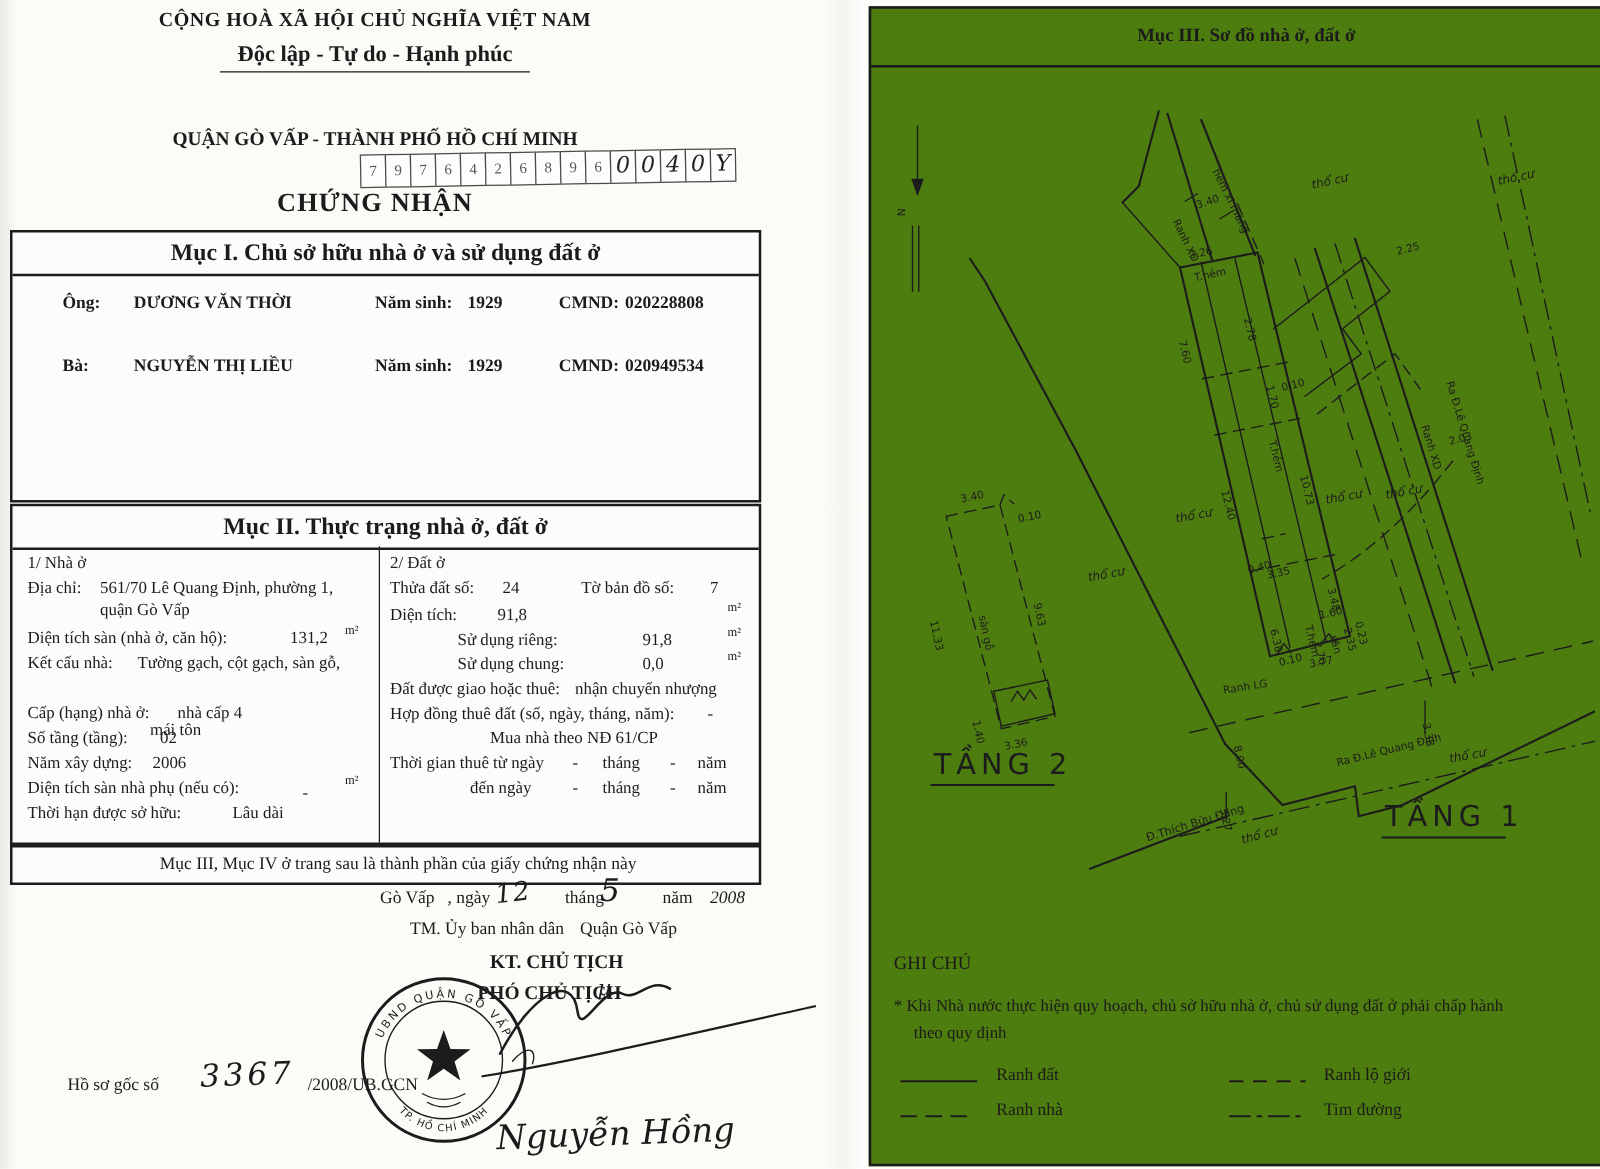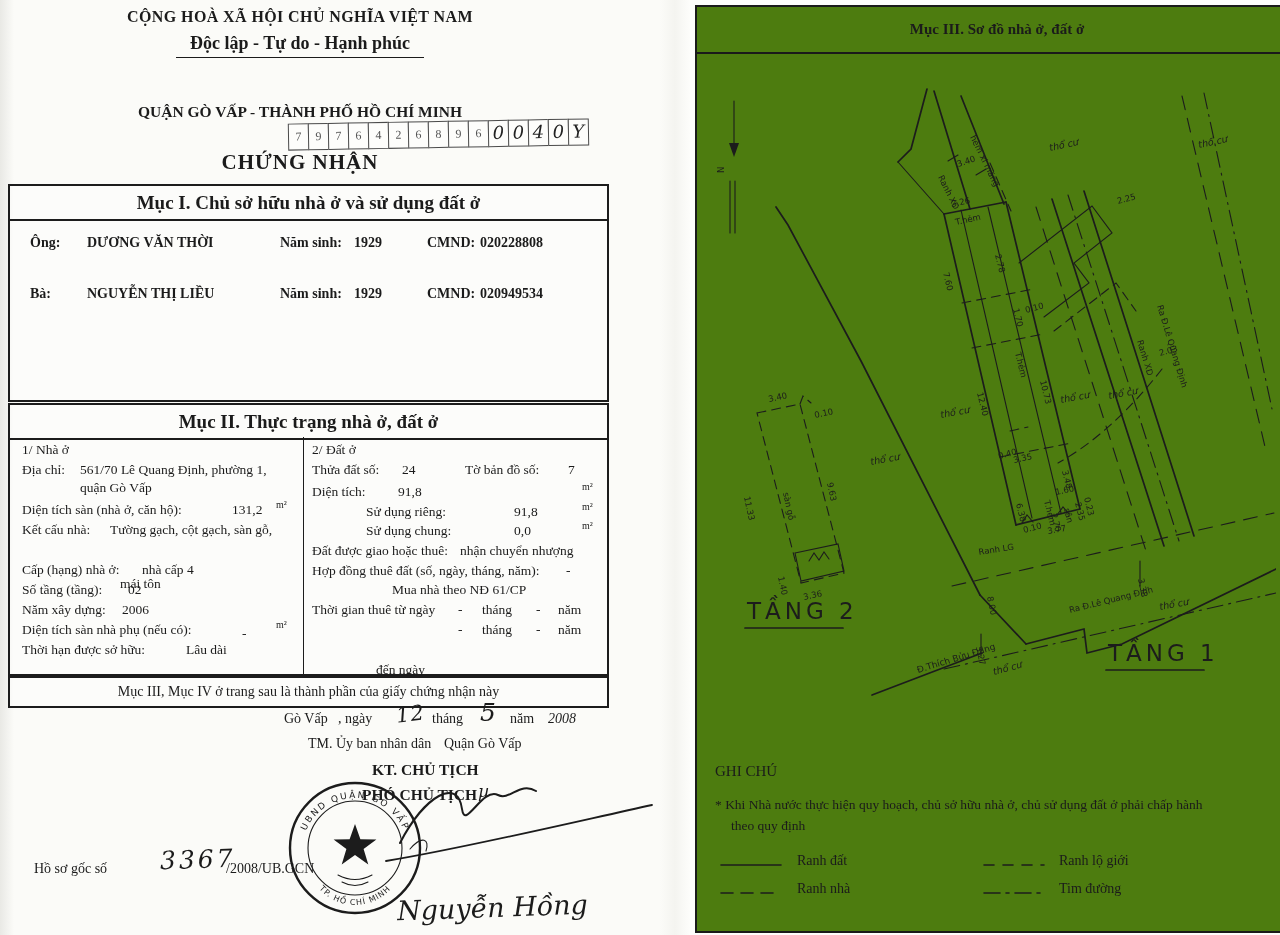--- a/index.html
+++ b/index.html
@@ -18,21 +18,21 @@
   .h3{top:63px;font-size:16.5px;}
   .h4{top:87px;font-size:15.5px;margin-top:16px;}
   .serial{left:289px;top:121px;transform:rotate(-1deg);white-space:nowrap;}
   .sbox{display:inline-block;width:19px;height:25px;margin-left:-1px;border:1px solid #4a4a4a;
         text-align:center;font-size:12px;line-height:25px;color:#555;vertical-align:top;background:#fdfdfb;}
   .sbox.hand{font-size:18px;line-height:23px;font-style:italic;color:#222;font-family:"DejaVu Serif",serif;}
   .doctitle{left:150px;top:150px;width:300px;text-align:center;font-size:21px;letter-spacing:1px;font-weight:bold;}
   .box{position:absolute;border:2px solid #1c1c1c;background:rgba(255,255,255,.35);}
   .boxbar{border-bottom:2px solid #1c1c1c;text-align:center;font-weight:bold;font-size:19px;padding:6px 0 5px;}
   .t{font-size:13.5px;white-space:nowrap;}
-  .t2{font-size:14px;white-space:nowrap;}
+  .t2{font-size:14px;white-space:nowrap;margin-left:20px;}
   .sup{vertical-align:super;font-size:10px;}
   .divider{position:absolute;left:293px;top:32px;bottom:0;border-left:1.8px solid #1c1c1c;}
   .hand{font-family:"DejaVu Serif",serif;font-style:italic;}
   .hw12{left:396px;top:702px;font-size:21px;transform:rotate(-7deg);letter-spacing:1px;}
   .hw5{left:480px;top:698px;font-size:25px;}
   .hw3367{left:160px;top:845px;font-size:25px;letter-spacing:3px;transform:rotate(-2deg);}
   .signer{font-size:27px;font-style:italic;font-family:"DejaVu Serif",serif;transform:rotate(-2deg);}
   
   .page-right{position:absolute;left:695px;top:5px;width:579px;height:924px;border:2.5px solid #1a1a1a;background:#4d7c0f;padding-left:21px;}
   .pr-header{position:absolute;top:0;left:0;right:0;height:45px;border-bottom:2px solid #1a1a1a;
@@ -125,21 +125,21 @@
     <span class="al t" style="left:302px;top:138px;">Đất được giao hoặc thuê:</span>
     <span class="al t" style="left:450px;top:138px;">nhận chuyển nhượng</span>
     <span class="al t" style="left:302px;top:158px;">Hợp đồng thuê đất (số, ngày, tháng, năm):</span>
     <span class="al t" style="left:556px;top:158px;">-</span>
     <span class="al t" style="left:382px;top:177px;">Mua nhà theo NĐ 61/CP</span>
     <span class="al t" style="left:302px;top:197px;">Thời gian thuê từ ngày</span>
     <span class="al t" style="left:448px;top:197px;">-</span>
     <span class="al t" style="left:472px;top:197px;">tháng</span>
     <span class="al t" style="left:526px;top:197px;">-</span>
     <span class="al t" style="left:548px;top:197px;">năm</span>
-    <span class="al t" style="left:366px;top:217px;margin-top:40px;">đến ngày</span>
+    <span class="al t" style="left:366px;top:217px;">đến ngày</span>
     <span class="al t" style="left:448px;top:217px;">-</span>
     <span class="al t" style="left:472px;top:217px;">tháng</span>
     <span class="al t" style="left:526px;top:217px;">-</span>
     <span class="al t" style="left:548px;top:217px;">năm</span>
   </div>
 
   <div class="box" style="left:8px;top:676px;width:597px;height:28px;">
     <div class="c t2" style="line-height:28px;">Mục III, Mục IV ở trang sau là thành phần của giấy chứng nhận này</div>
   </div>
 

